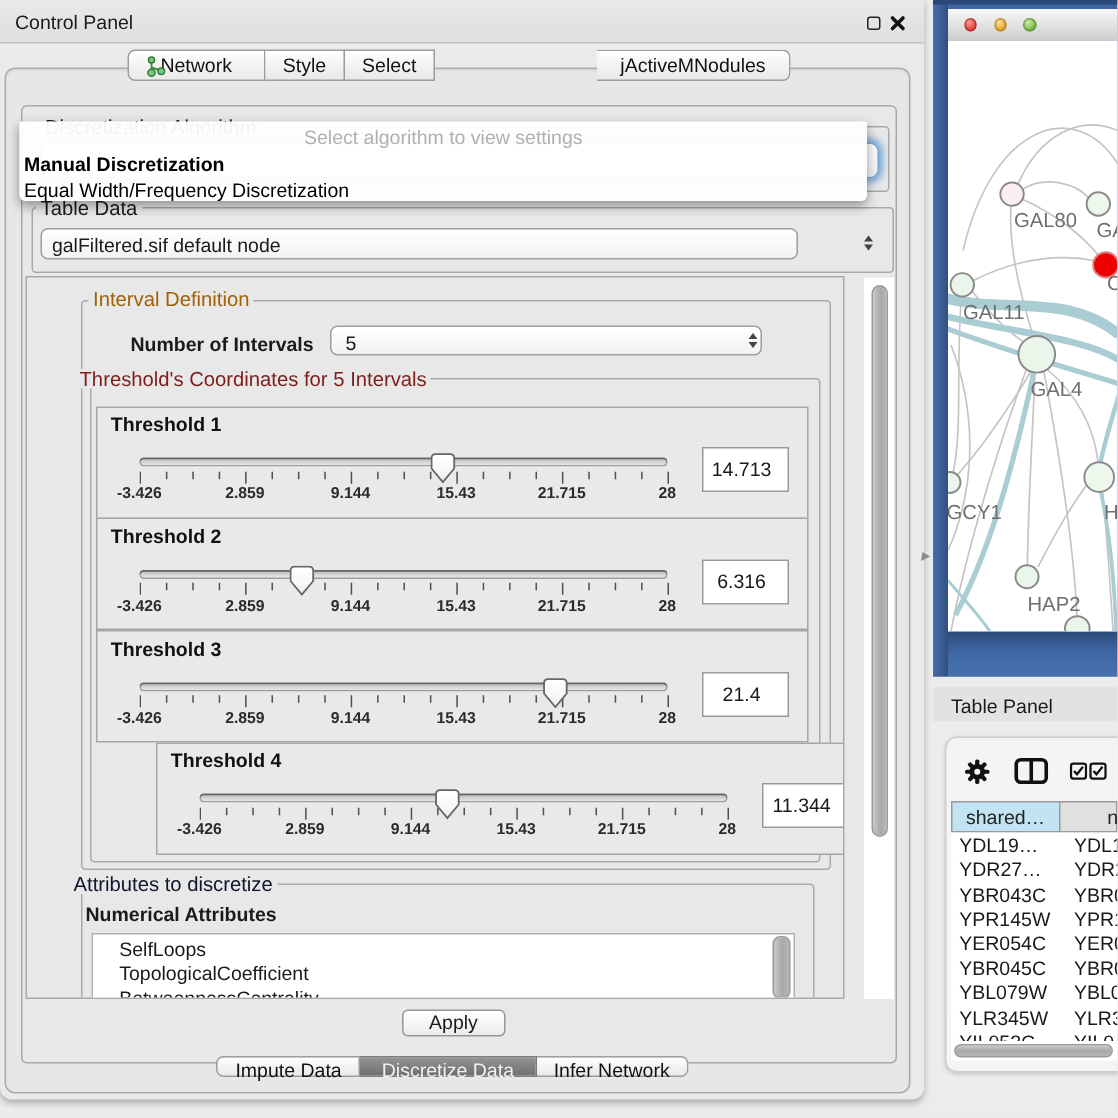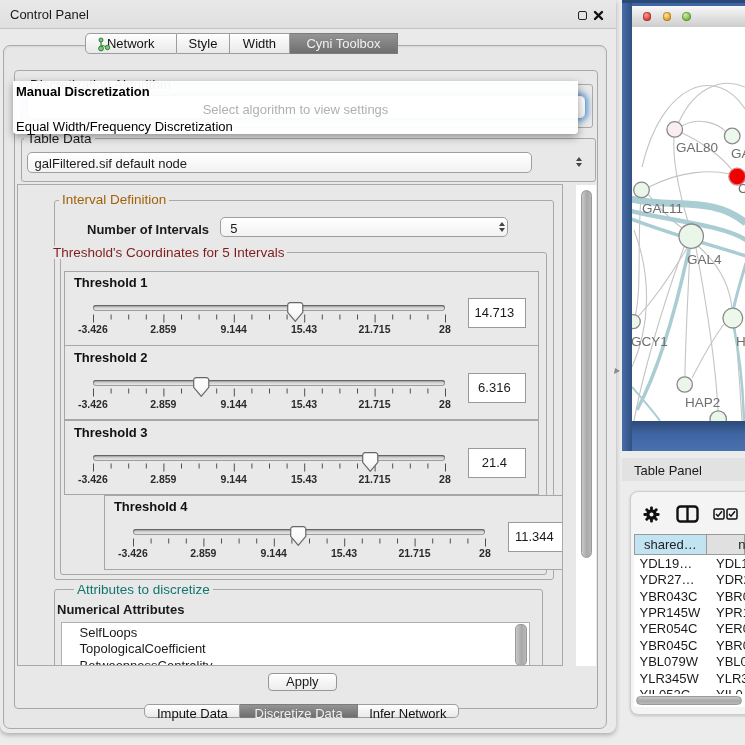--- a/index.html
+++ b/index.html
@@ -46,22 +46,22 @@
   <div class="tab" style="left:0;width:92.4px;border-radius:5px 0 0 5px;border-left:1px solid #9d9d9d;">
     <svg class="abs" style="left:11px;top:3px;" width="14" height="15" viewBox="0 0 14 15">
       <line x1="4" y1="4" x2="4" y2="11" stroke="#3c9440" stroke-width="1.3"></line>
       <line x1="4" y1="8" x2="10" y2="10" stroke="#3c9440" stroke-width="1.3"></line>
       <circle cx="4" cy="3" r="2" fill="#7cc47f" stroke="#2f7d33" stroke-width="1"></circle>
       <circle cx="4" cy="11.5" r="2.4" fill="#7cc47f" stroke="#2f7d33" stroke-width="1"></circle>
       <circle cx="10.5" cy="10.5" r="2.2" fill="#7cc47f" stroke="#2f7d33" stroke-width="1"></circle>
     </svg>
     <span style="">Network</span></div>
   <div class="tab" style="left:92.4px;width:53px;">Style</div>
-  <div class="tab" style="left:145.4px;width:60px;">Width</div>
-  <div class="tab tabsel" style="left:205.4px;width:108px;">Cyni Toolbox</div>
+  <div class="tab" style="left:145.4px;width:60px;">Select</div>
+  <div class="tab" style="left:313.4px;width:129px;border-radius:0 5px 5px 0;">jActiveMNodules</div>
 </div>
 
 <div class="grp" style="left:20.6px;top:84px;width:570px;height:42px;"></div>
 <div class="glabel" style="left:27px;top:78px;">Discretization Algorithm</div>
 <div class="cbx" style="left:27px;top:95px;width:559px;height:24px;border-color:#76a6d4;box-shadow:0 0 5px 2.5px rgba(98,155,213,0.85);border-radius:6px;"></div>
 
 <div class="grp" style="left:20.6px;top:138px;width:573px;height:42px;"></div>
 <div class="glabel" style="left:24px;top:132px;">Table Data</div>
 <div class="cbx" style="left:26.6px;top:151.5px;width:505px;height:21.5px;">
   <span style="position:absolute;left:7px;top:3px;">galFiltered.sif default node</span>
@@ -166,21 +166,21 @@
       <span class="tl" style="left:309.6px;">21.715</span>
         <span class="tl" style="left:380px;">28</span>
     </div>
     <svg class="abs" style="left:184.9px;top:30.5px;" width="17" height="21" viewBox="0 0 17 21">
         <path d="M3.2,0.7 L13.3,0.7 A2.5,2.5 0 0 1 15.8,3.2 L15.8,10.3 L8.25,19.4 L0.7,10.3 L0.7,3.2 A2.5,2.5 0 0 1 3.2,0.7 Z" fill="url(#tg)" stroke="#666" stroke-width="1.2"></path>
       </svg>
     <div class="vbox">11.344</div>
   </div>
 
   <div class="grp" style="left:35.7px;top:403.7px;width:487px;height:90px;"></div>
-  <div class="glabel" style="left:56px;top:397.7px;color:#0f766e;">Attributes to discretize</div>
+  <div class="glabel" style="left:28px;top:397.7px;color:#0f172a;">Attributes to discretize</div>
   <div class="abs" style="left:39px;top:416.7px;font-weight:bold;">Numerical Attributes</div>
   <div class="abs" style="left:42.5px;top:436.7px;width:469px;height:60px;background:#fff;border:1px solid #b0b0b0;box-sizing:border-box;">
     <div style="padding-left:18px;line-height:16.3px;padding-top:2px;">SelfLoops</div>
     <div style="padding-left:18px;line-height:16.3px;">TopologicalCoefficient</div>
     <div style="padding-left:18px;line-height:16.3px;">BetweennessCentrality</div>
     <div class="abs" style="right:1.5px;top:1.5px;width:12px;height:42px;border-radius:5px;background:linear-gradient(90deg,#c9c9c9,#a8a8a8 55%,#b8b8b8);border:1px solid #9a9a9a;box-sizing:border-box;"></div>
   </div>
 </div>
 
 <div class="abs" style="left:576px;top:185px;width:20px;height:481px;background:#fff;"></div>
@@ -188,22 +188,22 @@
 
 <div class="abs" style="left:268px;top:672.8px;width:66.6px;height:16.5px;border:1px solid #969696;border-radius:4px;background:linear-gradient(#ffffff,#ececec);text-align:center;line-height:15.5px;">Apply</div>
 
 <div class="abs" style="left:144.4px;top:703.7px;width:314.4px;height:14px;">
   <div class="tab" style="left:0;width:96px;border-radius:5px 0 0 5px;border-left:1px solid #9d9d9d;line-height:18px;">Impute Data</div>
   <div class="tab tabsel" style="left:96px;width:117.4px;line-height:18px;">Discretize Data</div>
   <div class="tab" style="left:213.4px;width:101px;border-radius:0 5px 5px 0;line-height:18px;">Infer Network</div>
 </div>
 
 <div class="abs" style="left:13px;top:81px;width:565px;height:53px;padding-top:2px;box-sizing:border-box;background:rgba(255,255,255,0.95);border-radius:0 0 4px 4px;box-shadow:0 3px 8px rgba(0,0,0,0.38);">
+  <div style="height:17.6px;line-height:18.5px;text-align:center;color:#b0b0b0;">Select algorithm to view settings</div>
   <div style="height:17.6px;line-height:17.6px;font-weight:bold;color:#000;padding-left:3px;">Manual Discretization</div>
-  <div style="height:17.6px;line-height:18.5px;text-align:center;color:#b0b0b0;">Select algorithm to view settings</div>
   <div style="height:17.6px;line-height:17.6px;color:#000;padding-left:3px;">Equal Width/Frequency Discretization</div>
 </div>
 
 <svg class="abs" style="left:613px;top:367px;" width="8" height="8" viewBox="0 0 8 8">
     <path d="M1 7 L2 1 L7 4 Z" fill="#8a8a8a"></path>
   </svg>
 
 <div class="abs" style="left:622px;top:0;width:123px;height:451px;background:#3e65a3;"></div>
 <div class="abs" style="left:622px;top:0;width:10px;height:451px;background:linear-gradient(90deg,#466dab,#31507f);"></div>
 <div class="abs" style="left:632px;top:421px;width:113px;height:30px;background:linear-gradient(#2c4a77,#3f66a4 45%,#4872ae);"></div>

